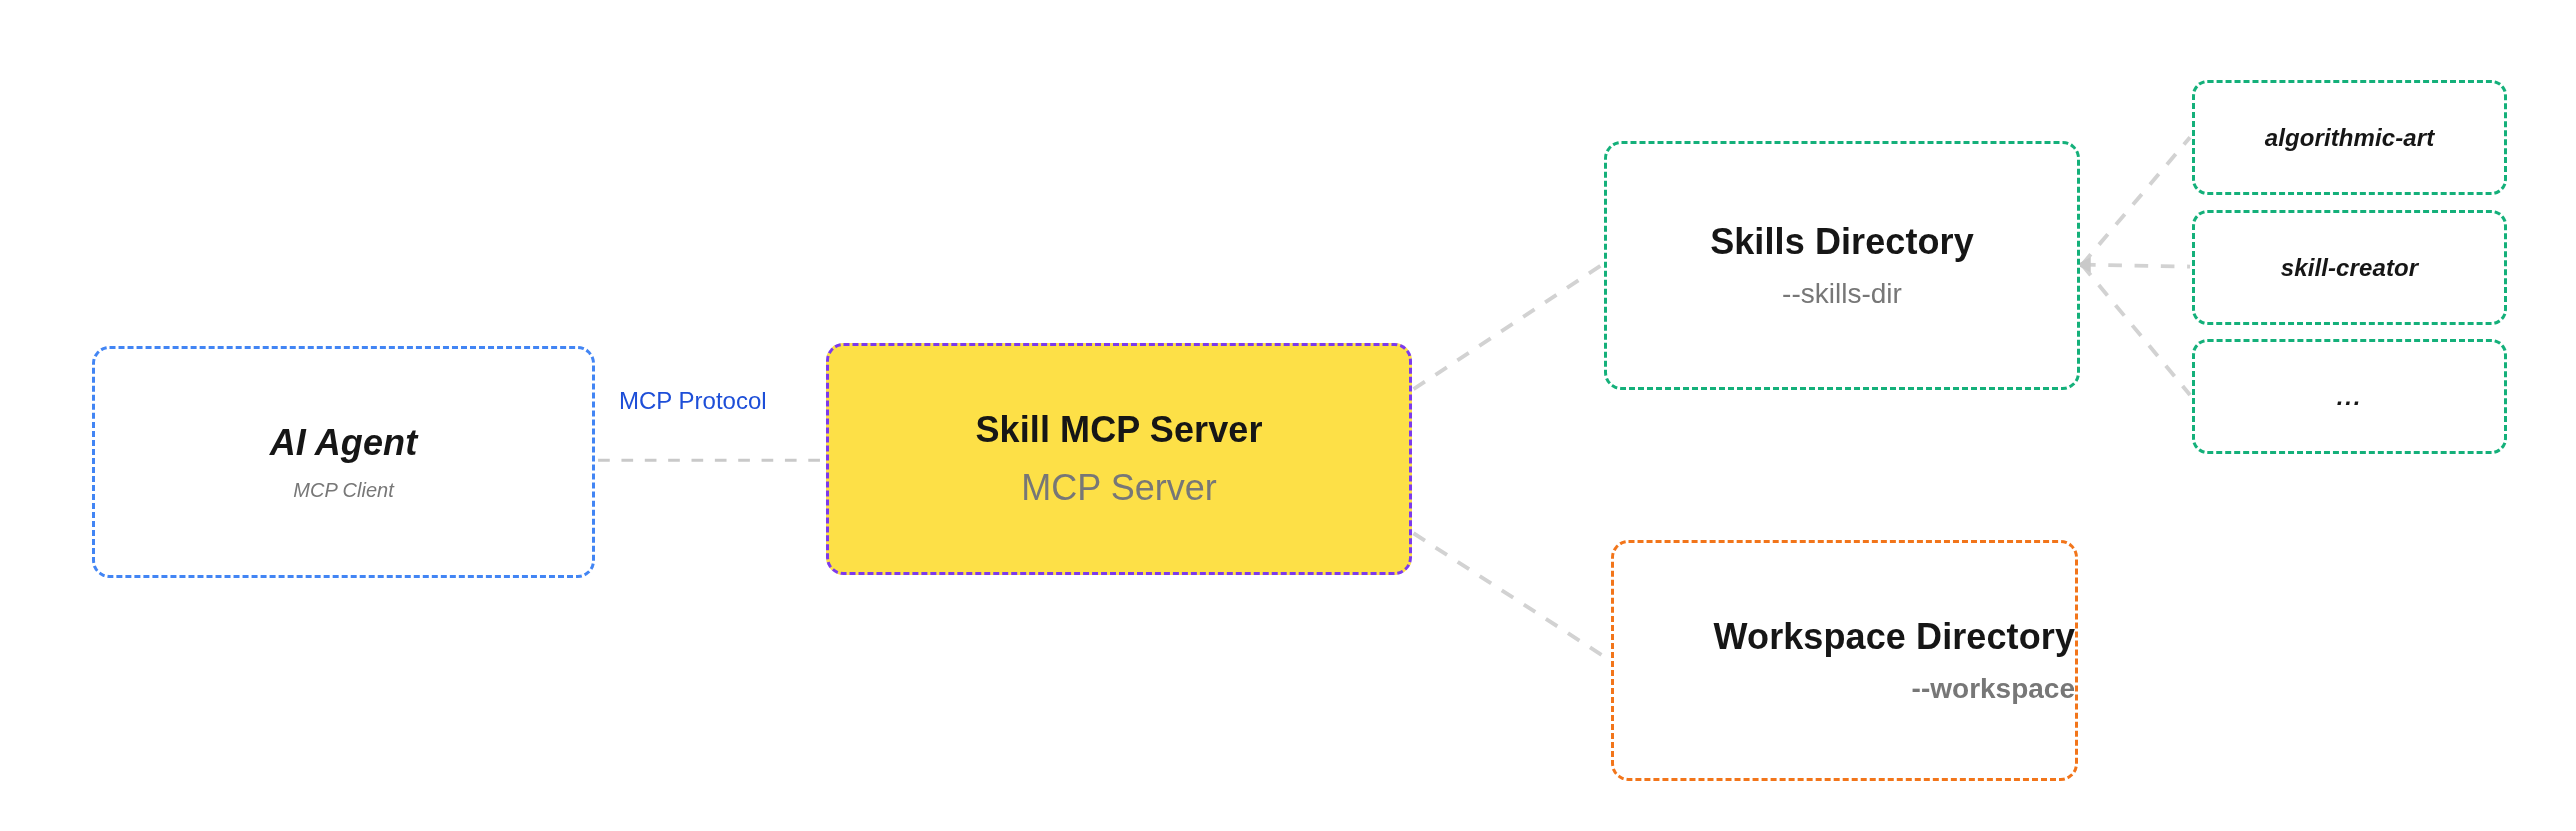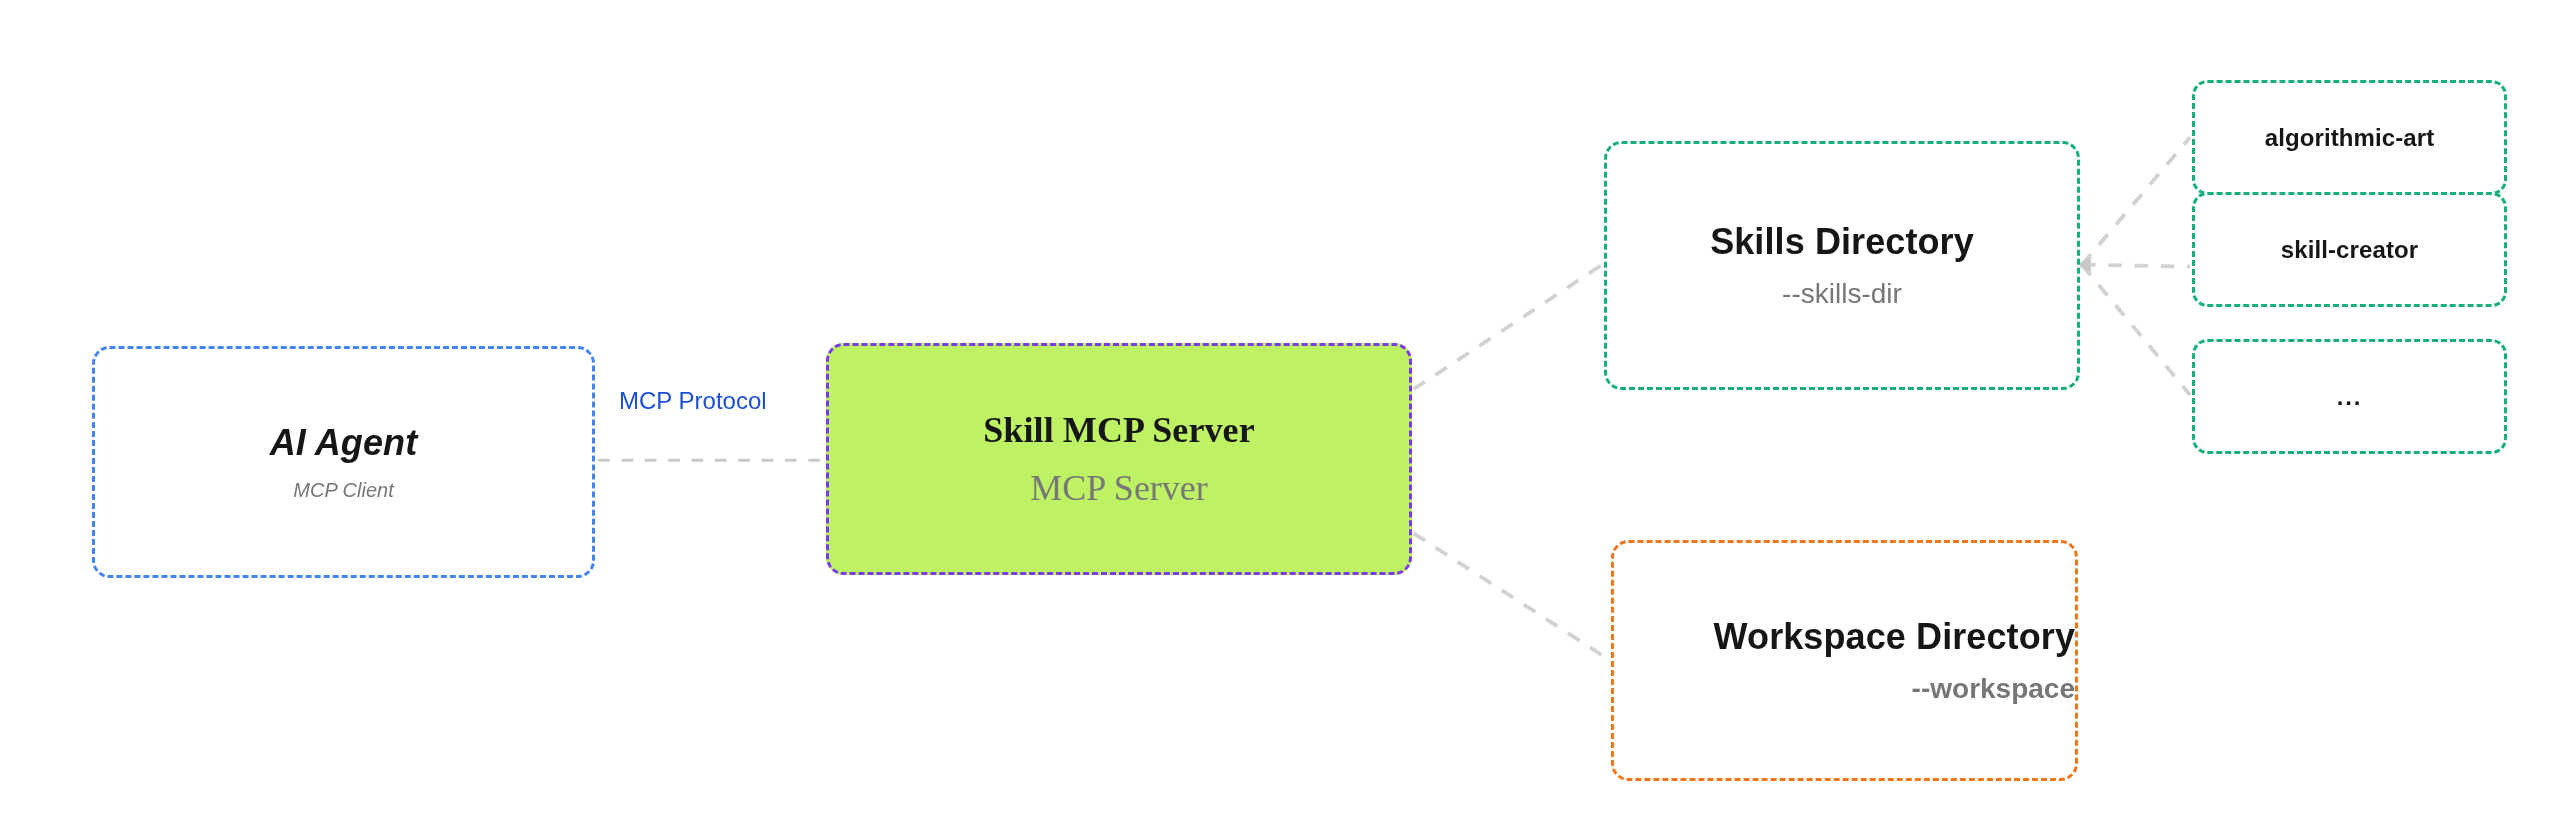--- a/index.html
+++ b/index.html
@@ -55,22 +55,21 @@
     border: 3.9px dashed #4285f4;
     font-style: italic;
   }
   #node-ai-agent .title    { font-size: 36px; margin-bottom: 15.6px; }
   #node-ai-agent .subtitle { font-size: 20px; }
 
   #node-skill-mcp-server {
     left: 826px; top: 343px;
     width: 586px; height: 232px;
     border: 3.9px dashed #7c3aed;
-    background: #bef264;
-    font-family: Liberation Serif, serif;
+    background: #fde047;
   }
   #node-skill-mcp-server .title    { font-size: 36px; margin-bottom: 15.6px; }
   #node-skill-mcp-server .subtitle { font-size: 36px; }
 
   #node-skills-directory {
     left: 1604px; top: 141px;
     width: 476px; height: 249px;
     border: 3.9px dashed #14b07a;
   }
   #node-skills-directory .title    { font-size: 36px; margin-bottom: 15.6px; }
@@ -85,27 +84,28 @@
   #node-workspace-directory .title    { font-size: 36px; margin-bottom: 15.6px; }
   #node-workspace-directory .subtitle { font-size: 28px; font-weight: bold; }
 
   
   .skill-node {
     left: 2192px;
     width: 315px;
     height: 115px;
     border: 3.9px dashed #14b07a;
     border-radius: 15.6px;
+    font-style: italic;
   }
   .skill-node .title {
     font-size: 24px;
     margin-bottom: 0;
   }
   #node-skill-algorithmic-art { top: 80px; }
-  #node-skill-skill-creator   { top: 192px; }
+  #node-skill-skill-creator   { top: 210px; }
   #node-skill-ellipsis        { top: 339px; }
   #node-skill-ellipsis .title { letter-spacing: 1.9px; }
 
   
   .edge-label {
     position: absolute;
     color: #1d4ed8;
     font-size: 24px;
     white-space: nowrap;
   }

